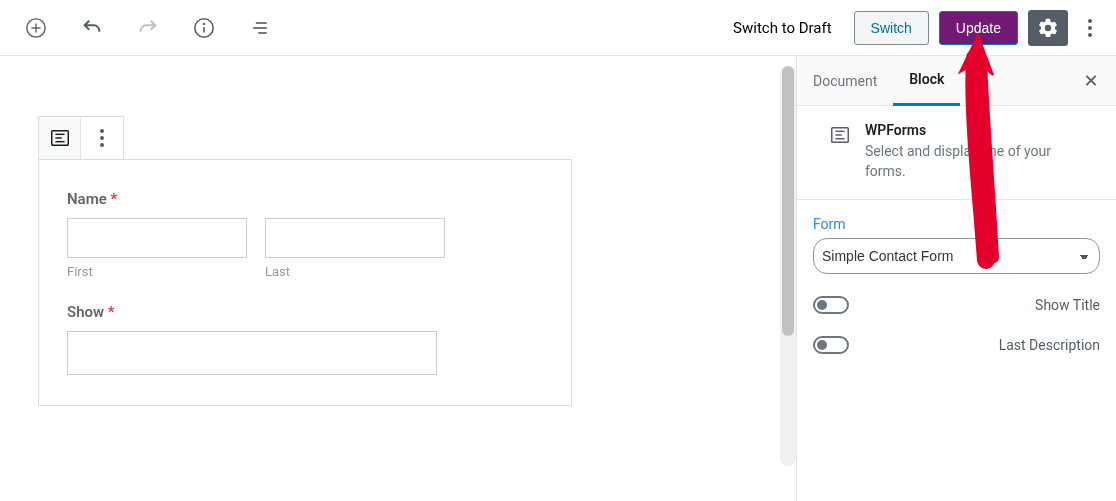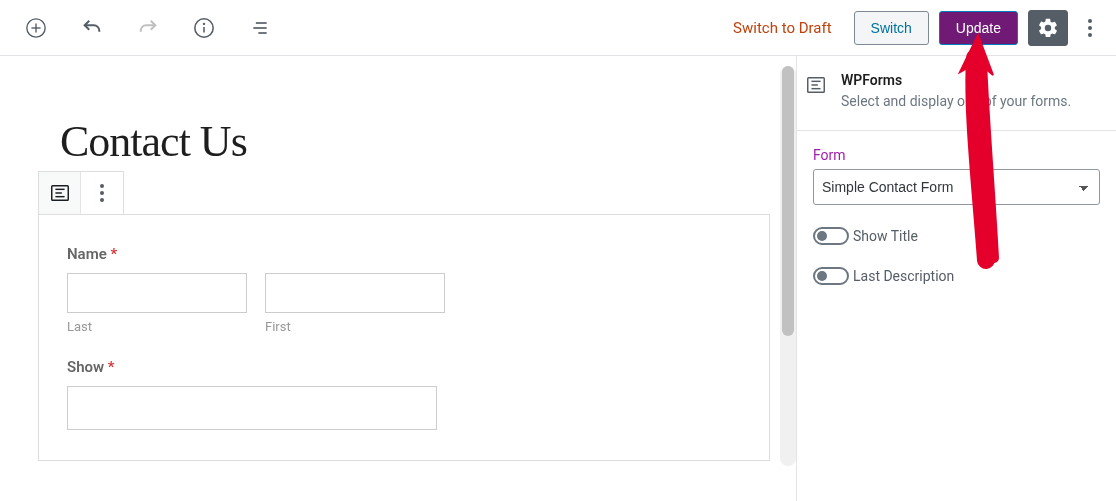--- a/index.html
+++ b/index.html
@@ -22,21 +22,21 @@
   .topbar .left-tools { display: flex; align-items: center; gap: 20px; padding-left:10px; }
   .topbar .spacer { flex: 1; }
   .topbar .right-tools { display: flex; align-items: center; gap: 10px; padding-right:6px; }
   .icon-btn {
     width: 36px; height: 36px;
     display: flex; align-items: center; justify-content: center;
     color: #555d66; cursor: pointer; border-radius: 4px;
   }
   .icon-btn.disabled { color: #c0c0c0; pointer-events:none; }
   .link-draft {
-    color: #c2410c; font-size: 15px; cursor: pointer; padding: 0 12px;
+    color: #000000; font-size: 15px; cursor: pointer; padding: 0 12px;
   }
   .btn {
     border: 1px solid #7e8993; background: #f3f5f6; color: #0071a1;
     padding: 8px 16px; font-size: 14px; border-radius: 3px; cursor: pointer;
   }
   .btn.primary { background:#701a75; border-color:#007cba; color:#fff; }
   .btn.gear { background:#555d66; border-color:#555d66; color:#fff; padding:6px 8px; }
   .btn.gear svg { display:block; }
   .kebab { width:24px; display:flex; flex-direction:column; align-items:center; gap:3px; cursor:pointer; padding:8px 0;}
   .kebab span { width:4px; height:4px; background:#555d66; border-radius:50%; }
@@ -51,21 +51,21 @@
   }
   .block-toolbar {
     display:inline-flex; border:1px solid #ddd; background:#fff; margin-left:-22px;
   }
   .block-toolbar .tb-btn {
     width:42px; height:42px; display:flex; align-items:center; justify-content:center;
     color:#555d66; cursor:pointer;
   }
   .block-toolbar .tb-btn:first-child { border-right:1px solid #e2e4e7; background:#f8f9f9; color:#191e23;}
   .form-preview {
-    border:1px solid #ddd; width:732px; padding:30px 28px; margin-left:-22px; margin-top:-1px;
+    border:1px solid #ddd; width:534px; padding:30px 28px; margin-left:-22px; margin-top:-1px;
   }
   .field-label { font-size:15px; color:#666; font-weight:600; margin-bottom:10px; }
   .field-label .req { color:#d63638; }
   .name-row { display:flex; gap:18px; }
   .name-row .col { display:flex; flex-direction:column; }
   .name-row input { width:180px; height:40px; border:1px solid #ccc; padding:0 8px; font-size:14px; }
   .sub-label { font-size:13px; color:#999; margin-top:6px; }
   .email-field { margin-top:24px; }
   .email-field input { width:370px; height:44px; border:1px solid #ccc; padding:0 8px; font-size:14px; }
 
@@ -81,43 +81,43 @@
     width:320px; border-left:1px solid #e2e4e7; display:flex; flex-direction:column;
   }
   .tabs {
     display:flex; align-items:center; border-bottom:1px solid #e2e4e7; height:50px;
     background:#fafafa;
   }
   .tab { padding:0 16px; height:50px; display:flex; align-items:center; color:#6c7781; font-size:14px; cursor:pointer;}
   .tab.active { color:#191e23; font-weight:600; border-bottom:3px solid #007cba; }
   .tab-close { margin-left:auto; width:50px; text-align:center; color:#555d66; font-size:18px; cursor:pointer;}
 
-  .panel-section { padding:16px 8px 18px; border-bottom:1px solid #e2e4e7; }
+  .panel-section { padding:16px 32px 18px; border-bottom:1px solid #e2e4e7; }
   .block-info { display:flex; gap:14px; }
   .block-info .bi-icon { color:#555d66; padding-top:2px;}
   .block-info .bi-title { font-weight:600; font-size:14px; }
   .block-info .bi-desc { color:#6c7781; font-size:14px; margin-top:4px; line-height:1.4;}
 
   .settings-header {
     display:flex; align-items:center; justify-content:space-between;
     padding:14px 16px; border-bottom:1px solid #e2e4e7; cursor:pointer;
   }
   .settings-header .sh-title { font-weight:700; font-size:14px; }
   .settings-body { padding:16px; }
-  .settings-body .form-label { color:#a21caf; font-size:14px; margin-bottom:6px; display:block;}
+  .settings-body .form-label { color:#3b82f6; font-size:14px; margin-bottom:6px; display:block;}
   .settings-body select {
-    width:100%; height:36px; border:1px solid #8f98a1; border-radius:3px; padding:0 8px;
+    width:100%; height:36px; border:1px solid #8f98a1; border-radius:14px; padding:0 8px;
     font-size:14px; color:#32373c; background:#fff;
     appearance:none; -webkit-appearance:none;
     background-image: linear-gradient(45deg, transparent 50%, #555 50%), linear-gradient(135deg, #555 50%, transparent 50%);
     background-position: calc(100% - 15px) 16px, calc(100% - 10px) 16px;
     background-size: 5px 5px, 5px 5px;
     background-repeat: no-repeat;
   }
-  .toggle-row { display:flex; align-items:center; gap:4px; margin-top:22px; }
+  .toggle-row { display:flex; align-items:center; gap:12px; margin-top:22px;justify-content:space-between; }
   .toggle {
     width:36px; height:18px; border:2px solid #6c7781; border-radius:10px; position:relative; cursor:pointer;
     background:#fff;
   }
   .toggle:before {
     content:""; position:absolute; left:2px; top:2px; width:10px; height:10px; background:#6c7781; border-radius:50%;
   }
   .toggle-label { color:#555d66; font-size:14px; }
 
   
@@ -177,21 +177,20 @@
     <div class="kebab">
         <span></span>
         <span></span>
         <span></span>
       </div>
   </div>
 </div>
 
 <div class="main">
   <div class="editor">
-    <h1 class="page-title">Contact Us</h1>
 
     <div class="block-toolbar">
       <div class="tb-btn">
         <svg width="22" height="22" viewBox="0 0 24 24" fill="none" stroke="currentColor" stroke-width="1.6">
             <rect x="3" y="4" width="18" height="16" rx="1"></rect>
             <line x1="7" y1="8" x2="17" y2="8"></line>
             <line x1="7" y1="12" x2="14" y2="12"></line>
             <line x1="7" y1="16" x2="17" y2="16"></line>
           </svg>
       </div>
@@ -204,41 +203,46 @@
       </div>
     </div>
 
     <div class="form-preview">
       <div class="field-label">
         <span>Name</span> <span class="req">*</span>
       </div>
       <div class="name-row">
         <div class="col">
           <input type="text" style="">
-          <span class="sub-label">Last</span>
+          <span class="sub-label">First</span>
         </div>
         <div class="col">
           <input type="text" style="">
-          <span class="sub-label">First</span>
+          <span class="sub-label">Last</span>
         </div>
       </div>
       <div class="email-field">
         <div class="field-label">
           <span>Show</span> <span class="req">*</span>
         </div>
         <input type="text" style="">
       </div>
     </div>
 
     <div class="editor-scroll">
       <div class="thumb"></div>
     </div>
   </div>
 
   <div class="sidebar">
+    <div class="tabs">
+      <div class="tab">Document</div>
+      <div class="tab active">Block</div>
+      <div class="tab-close">✕</div>
+    </div>
 
     <div class="panel-section">
       <div class="block-info">
         <div class="bi-icon">
           <svg width="22" height="22" viewBox="0 0 24 24" fill="none" stroke="currentColor" stroke-width="1.6">
               <rect x="3" y="4" width="18" height="16" rx="1"></rect>
               <line x1="7" y1="8" x2="17" y2="8"></line>
               <line x1="7" y1="12" x2="14" y2="12"></line>
               <line x1="7" y1="16" x2="17" y2="16"></line>
             </svg>

